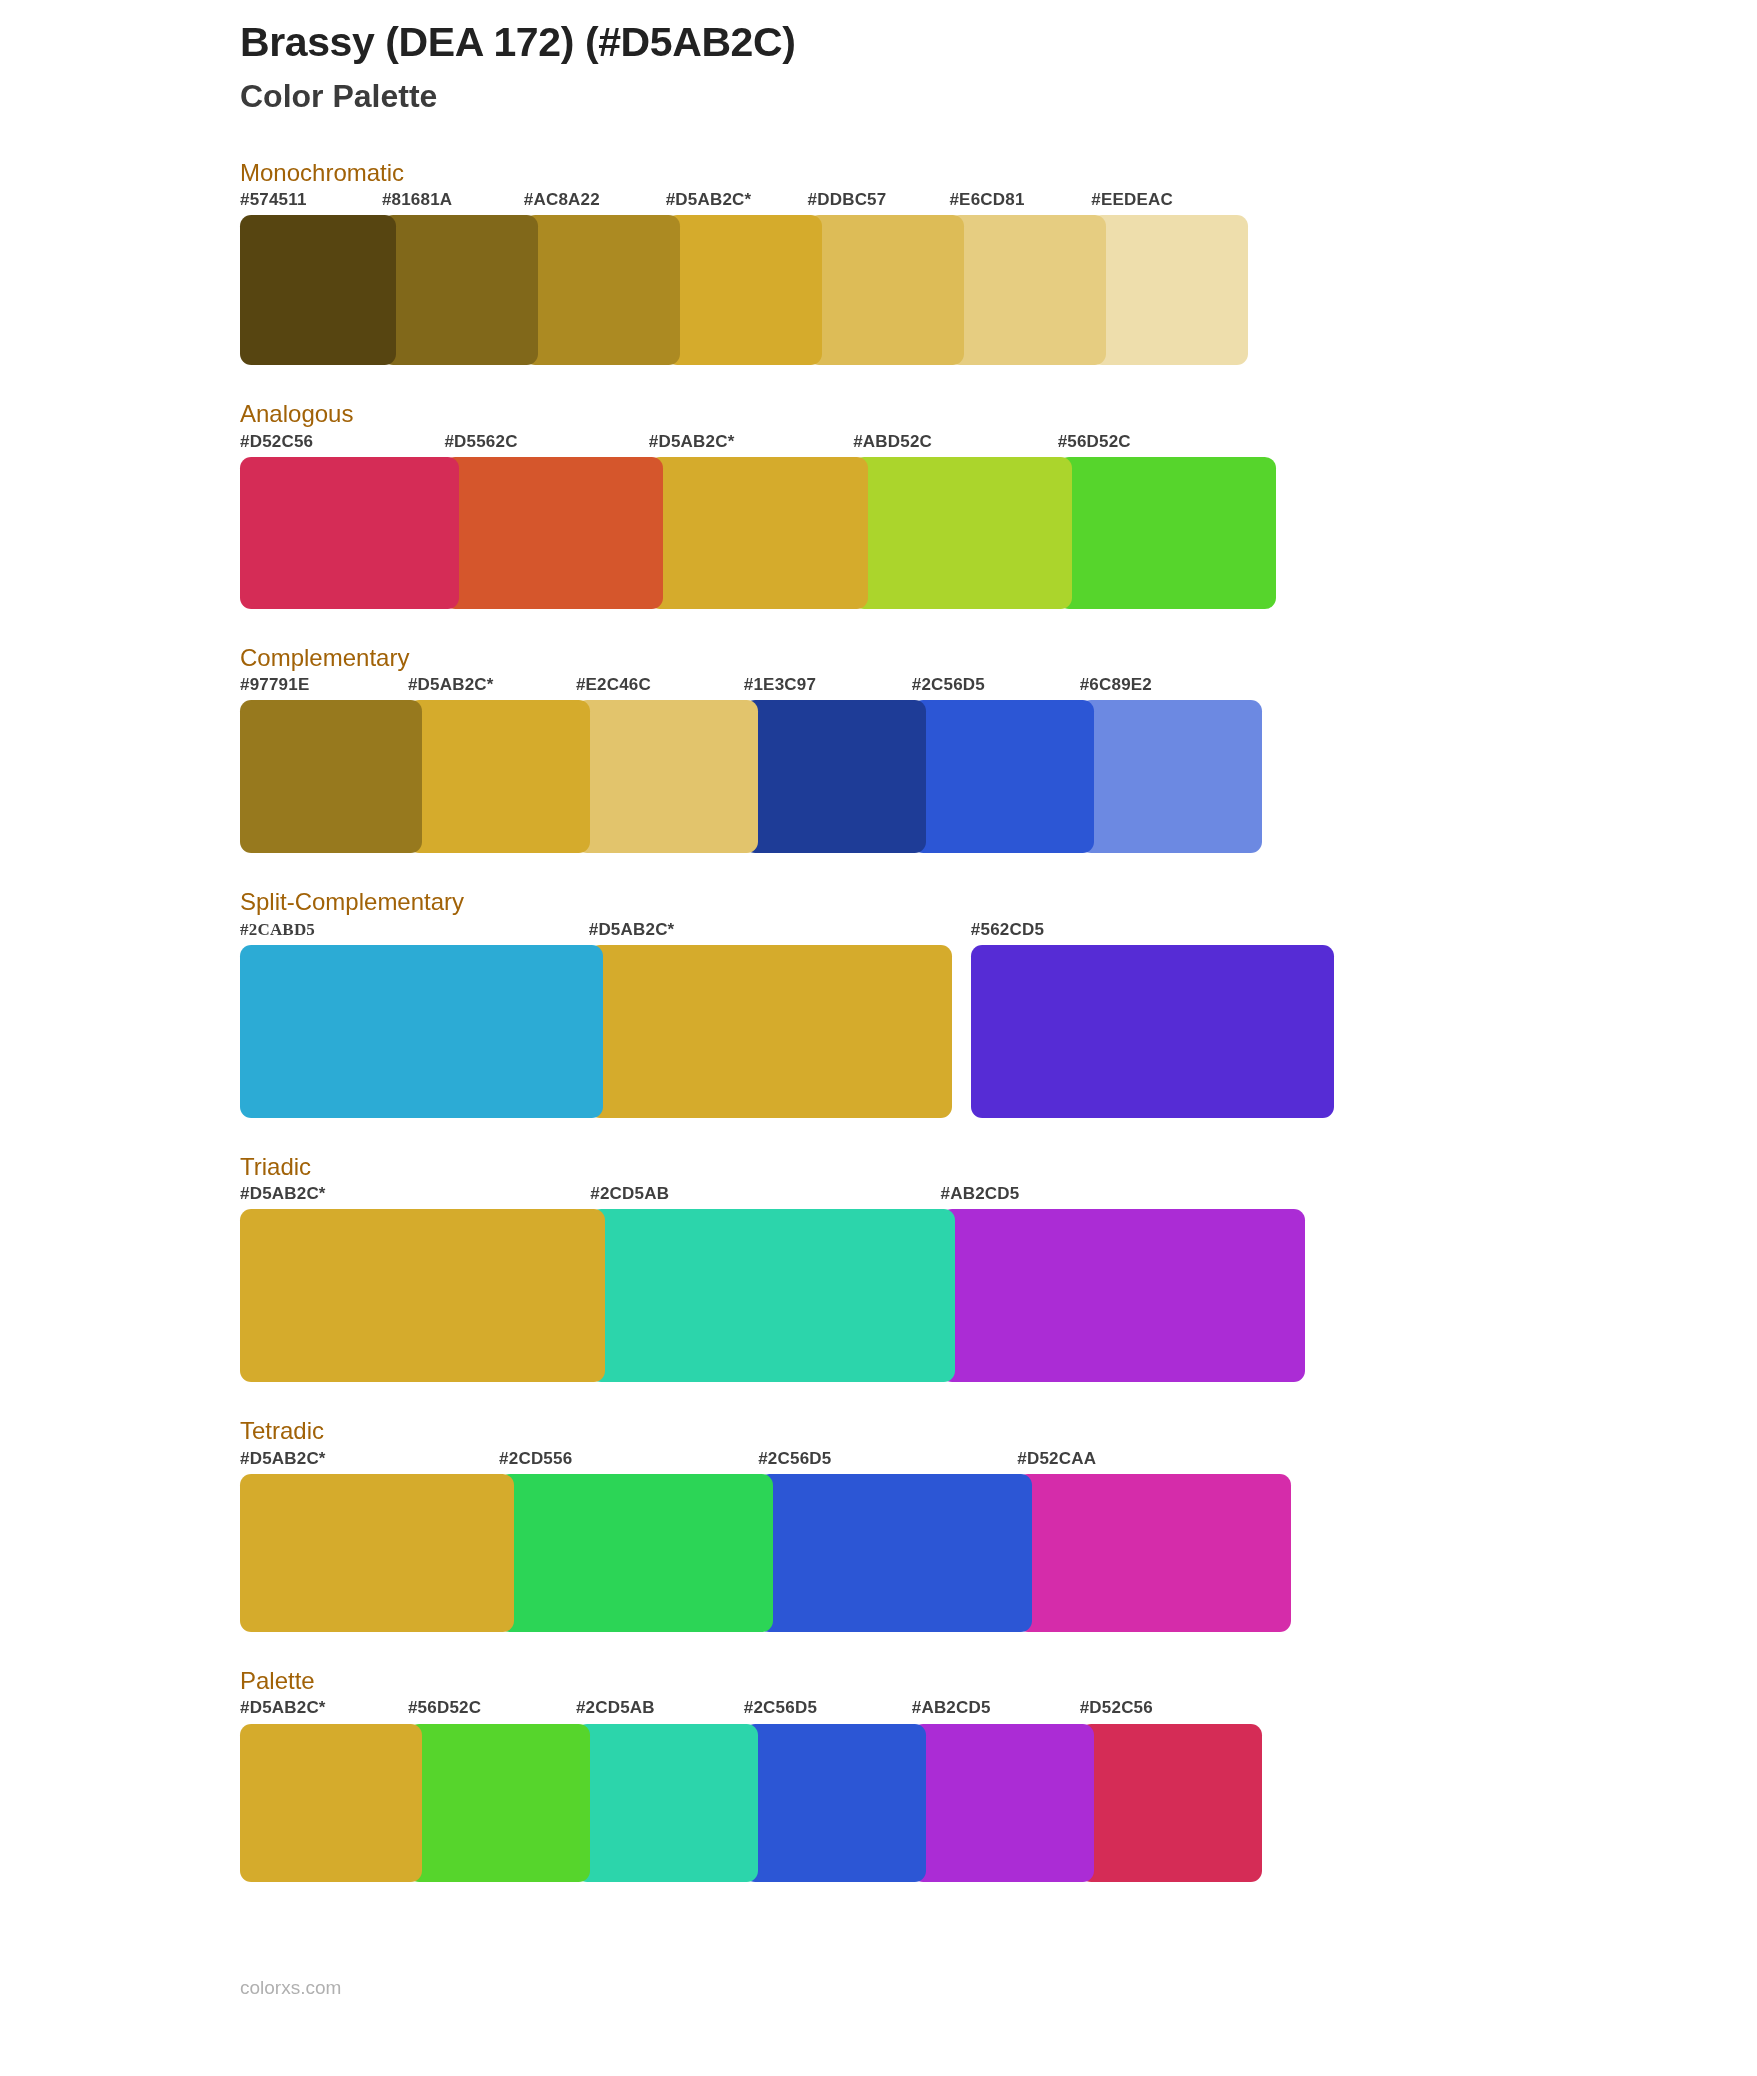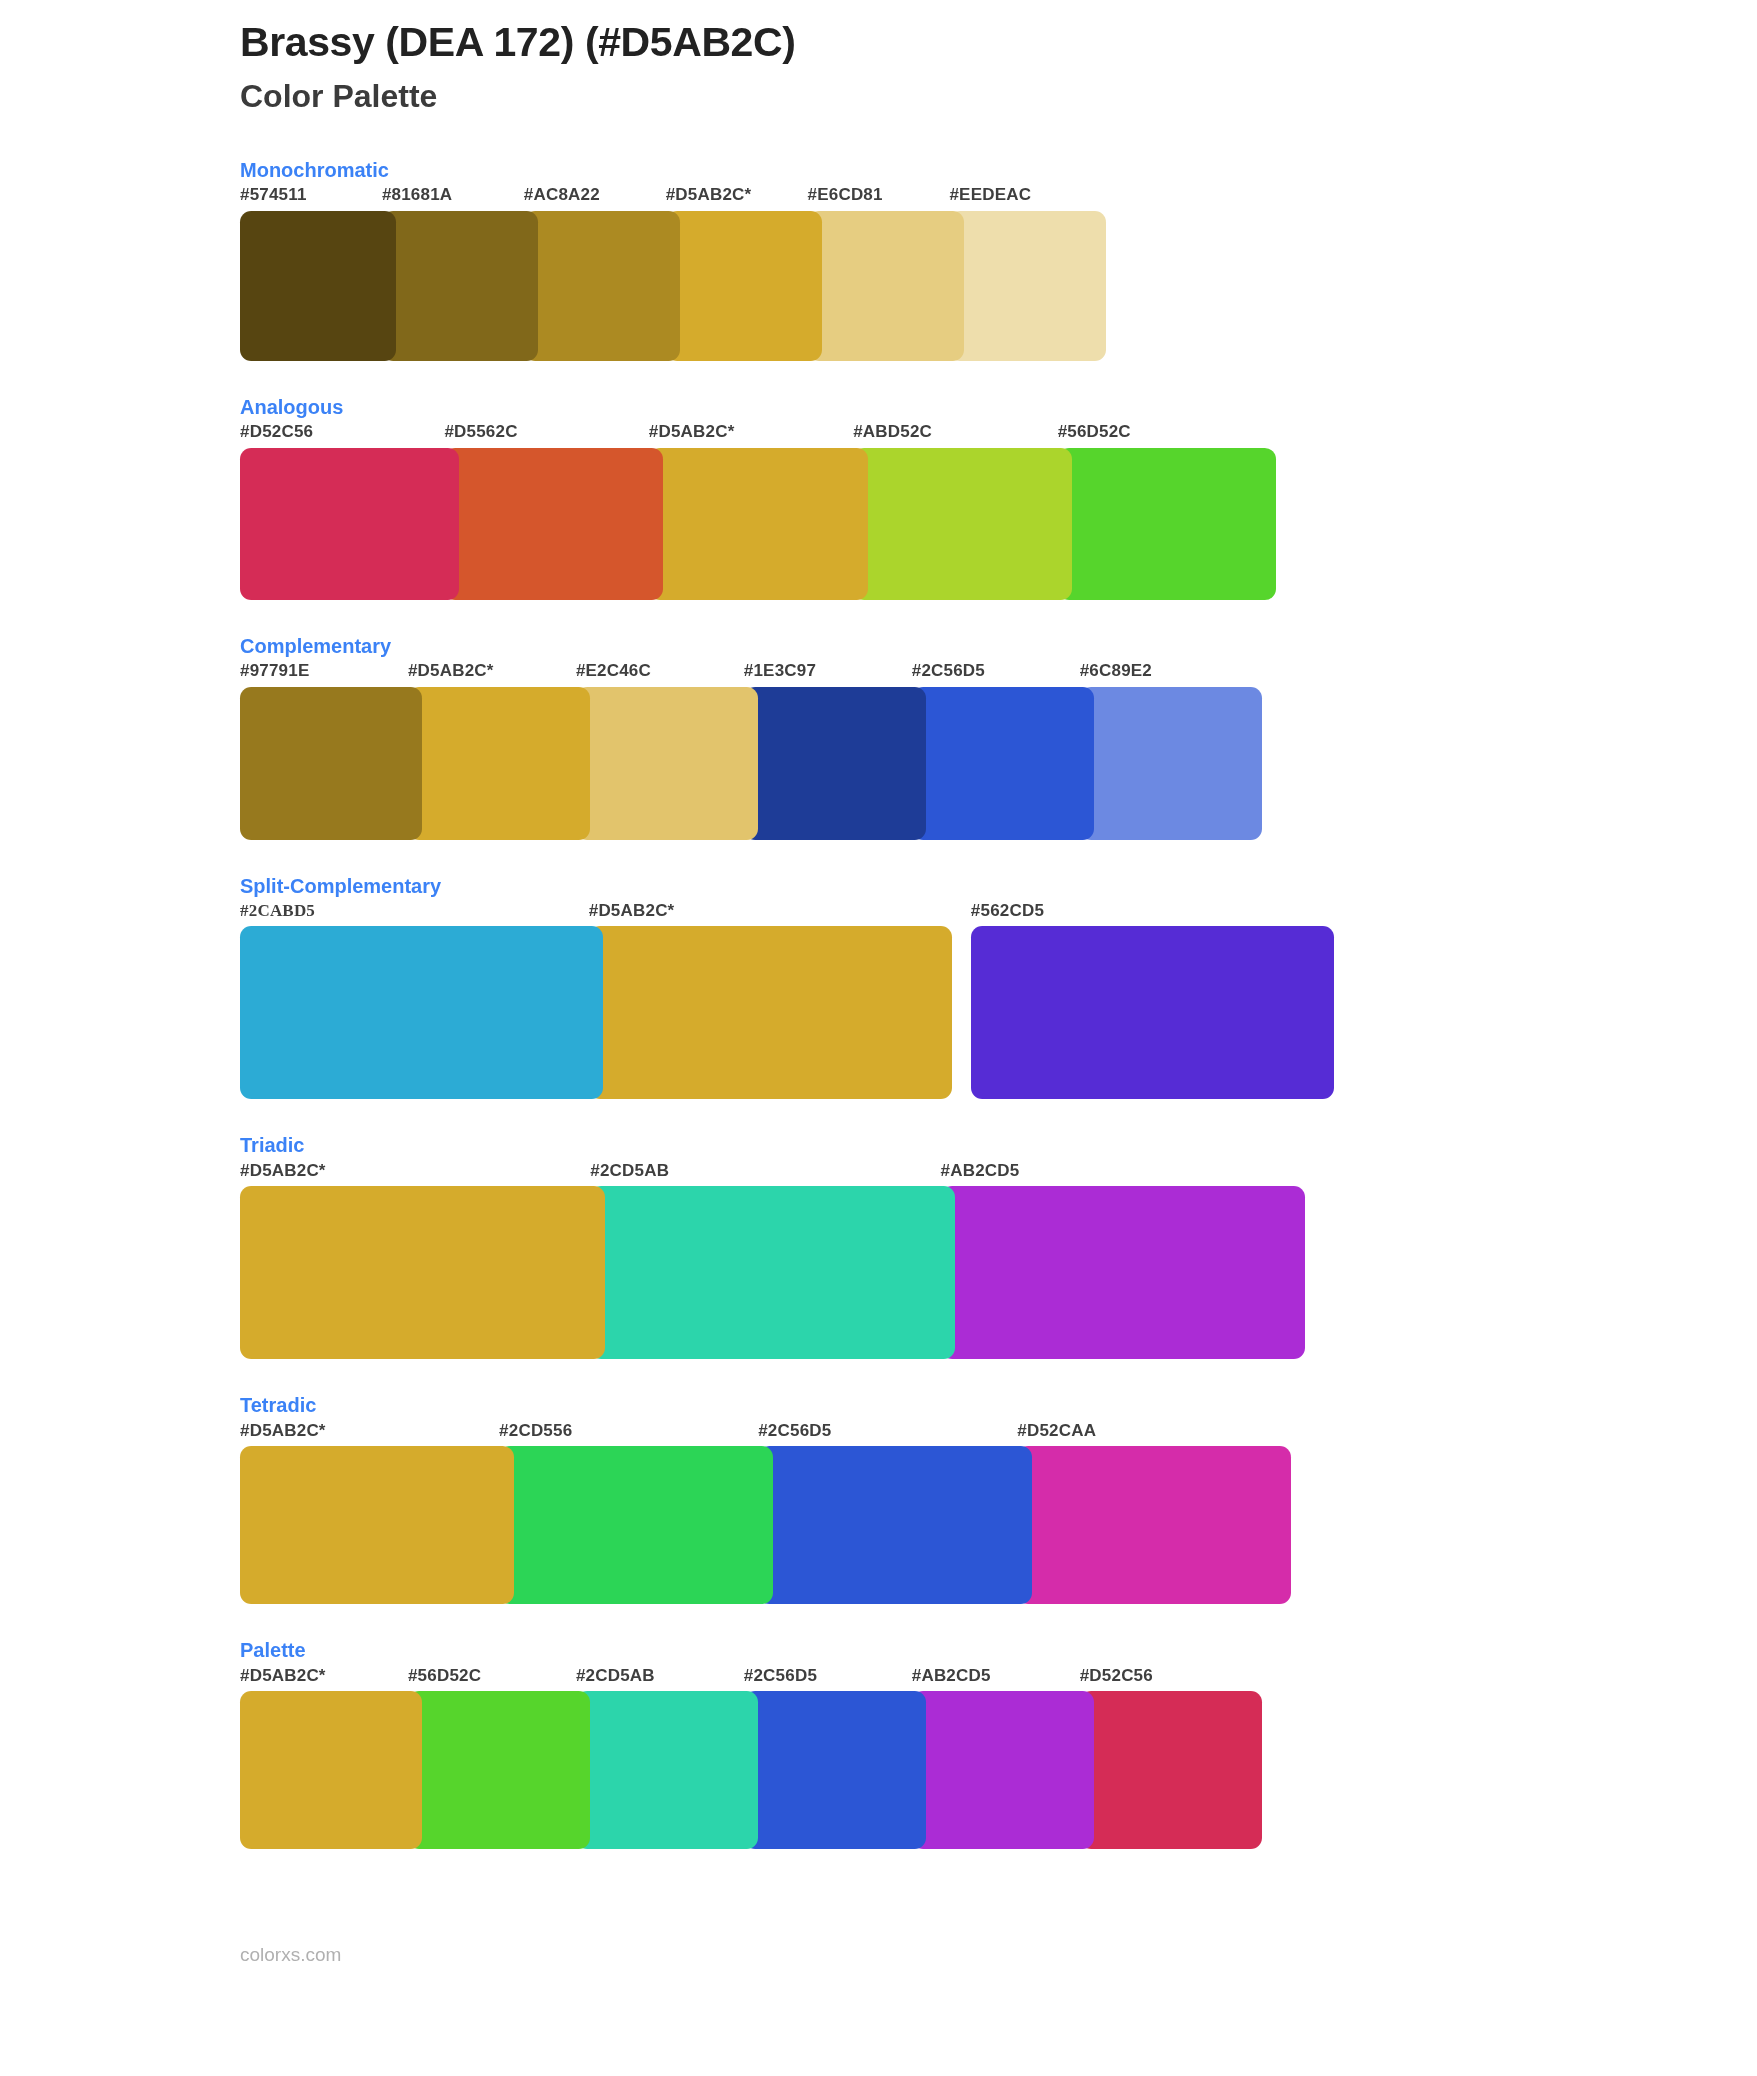--- a/index.html
+++ b/index.html
@@ -49,23 +49,23 @@
     margin: 11.2px 0 0 0;
   }
   
   .section {
     margin-top: 35px;
   }
   .section:first-of-type {
     margin-top: 43px;
   }
   .section-title {
-    font-size: 20px;
-    font-weight: bold;
-    color: #3b82f6;
+    font-size: 24px;
+    font-weight: normal;
+    color: #a16207;
     margin: 0 0 4.8px 0;
     line-height: 1.15;
   }
   .swatch-row {
     position: relative;
     display: flex;
     width: 1094px;
     align-items: flex-start;
   }
   .swatch {
@@ -130,20 +130,24 @@
               <div class="swatch-chip" style="background: rgb(129, 104, 26);"></div>
             </div>
             <div class="swatch" style="width: 14.2857%; z-index: 5;">
               <div class="swatch-label">#AC8A22</div>
               <div class="swatch-chip" style="background: rgb(172, 138, 34);"></div>
             </div>
             <div class="swatch" style="width: 14.2857%; z-index: 4;">
               <div class="swatch-label">#D5AB2C*</div>
               <div class="swatch-chip" style="background: rgb(213, 171, 44);"></div>
             </div>
+            <div class="swatch" style="width: 14.2857%; z-index: 3;">
+              <div class="swatch-label">#DDBC57</div>
+              <div class="swatch-chip" style="background: rgb(221, 188, 87);"></div>
+            </div>
             <div class="swatch" style="width: 14.2857%; z-index: 2;">
               <div class="swatch-label">#E6CD81</div>
               <div class="swatch-chip" style="background: rgb(230, 205, 129);"></div>
             </div>
             <div class="swatch" style="width: 14.2857%; z-index: 1;">
               <div class="swatch-label">#EEDEAC</div>
               <div class="swatch-chip" style="background: rgb(238, 222, 172);"></div>
             </div>
           </div>
         </div>

